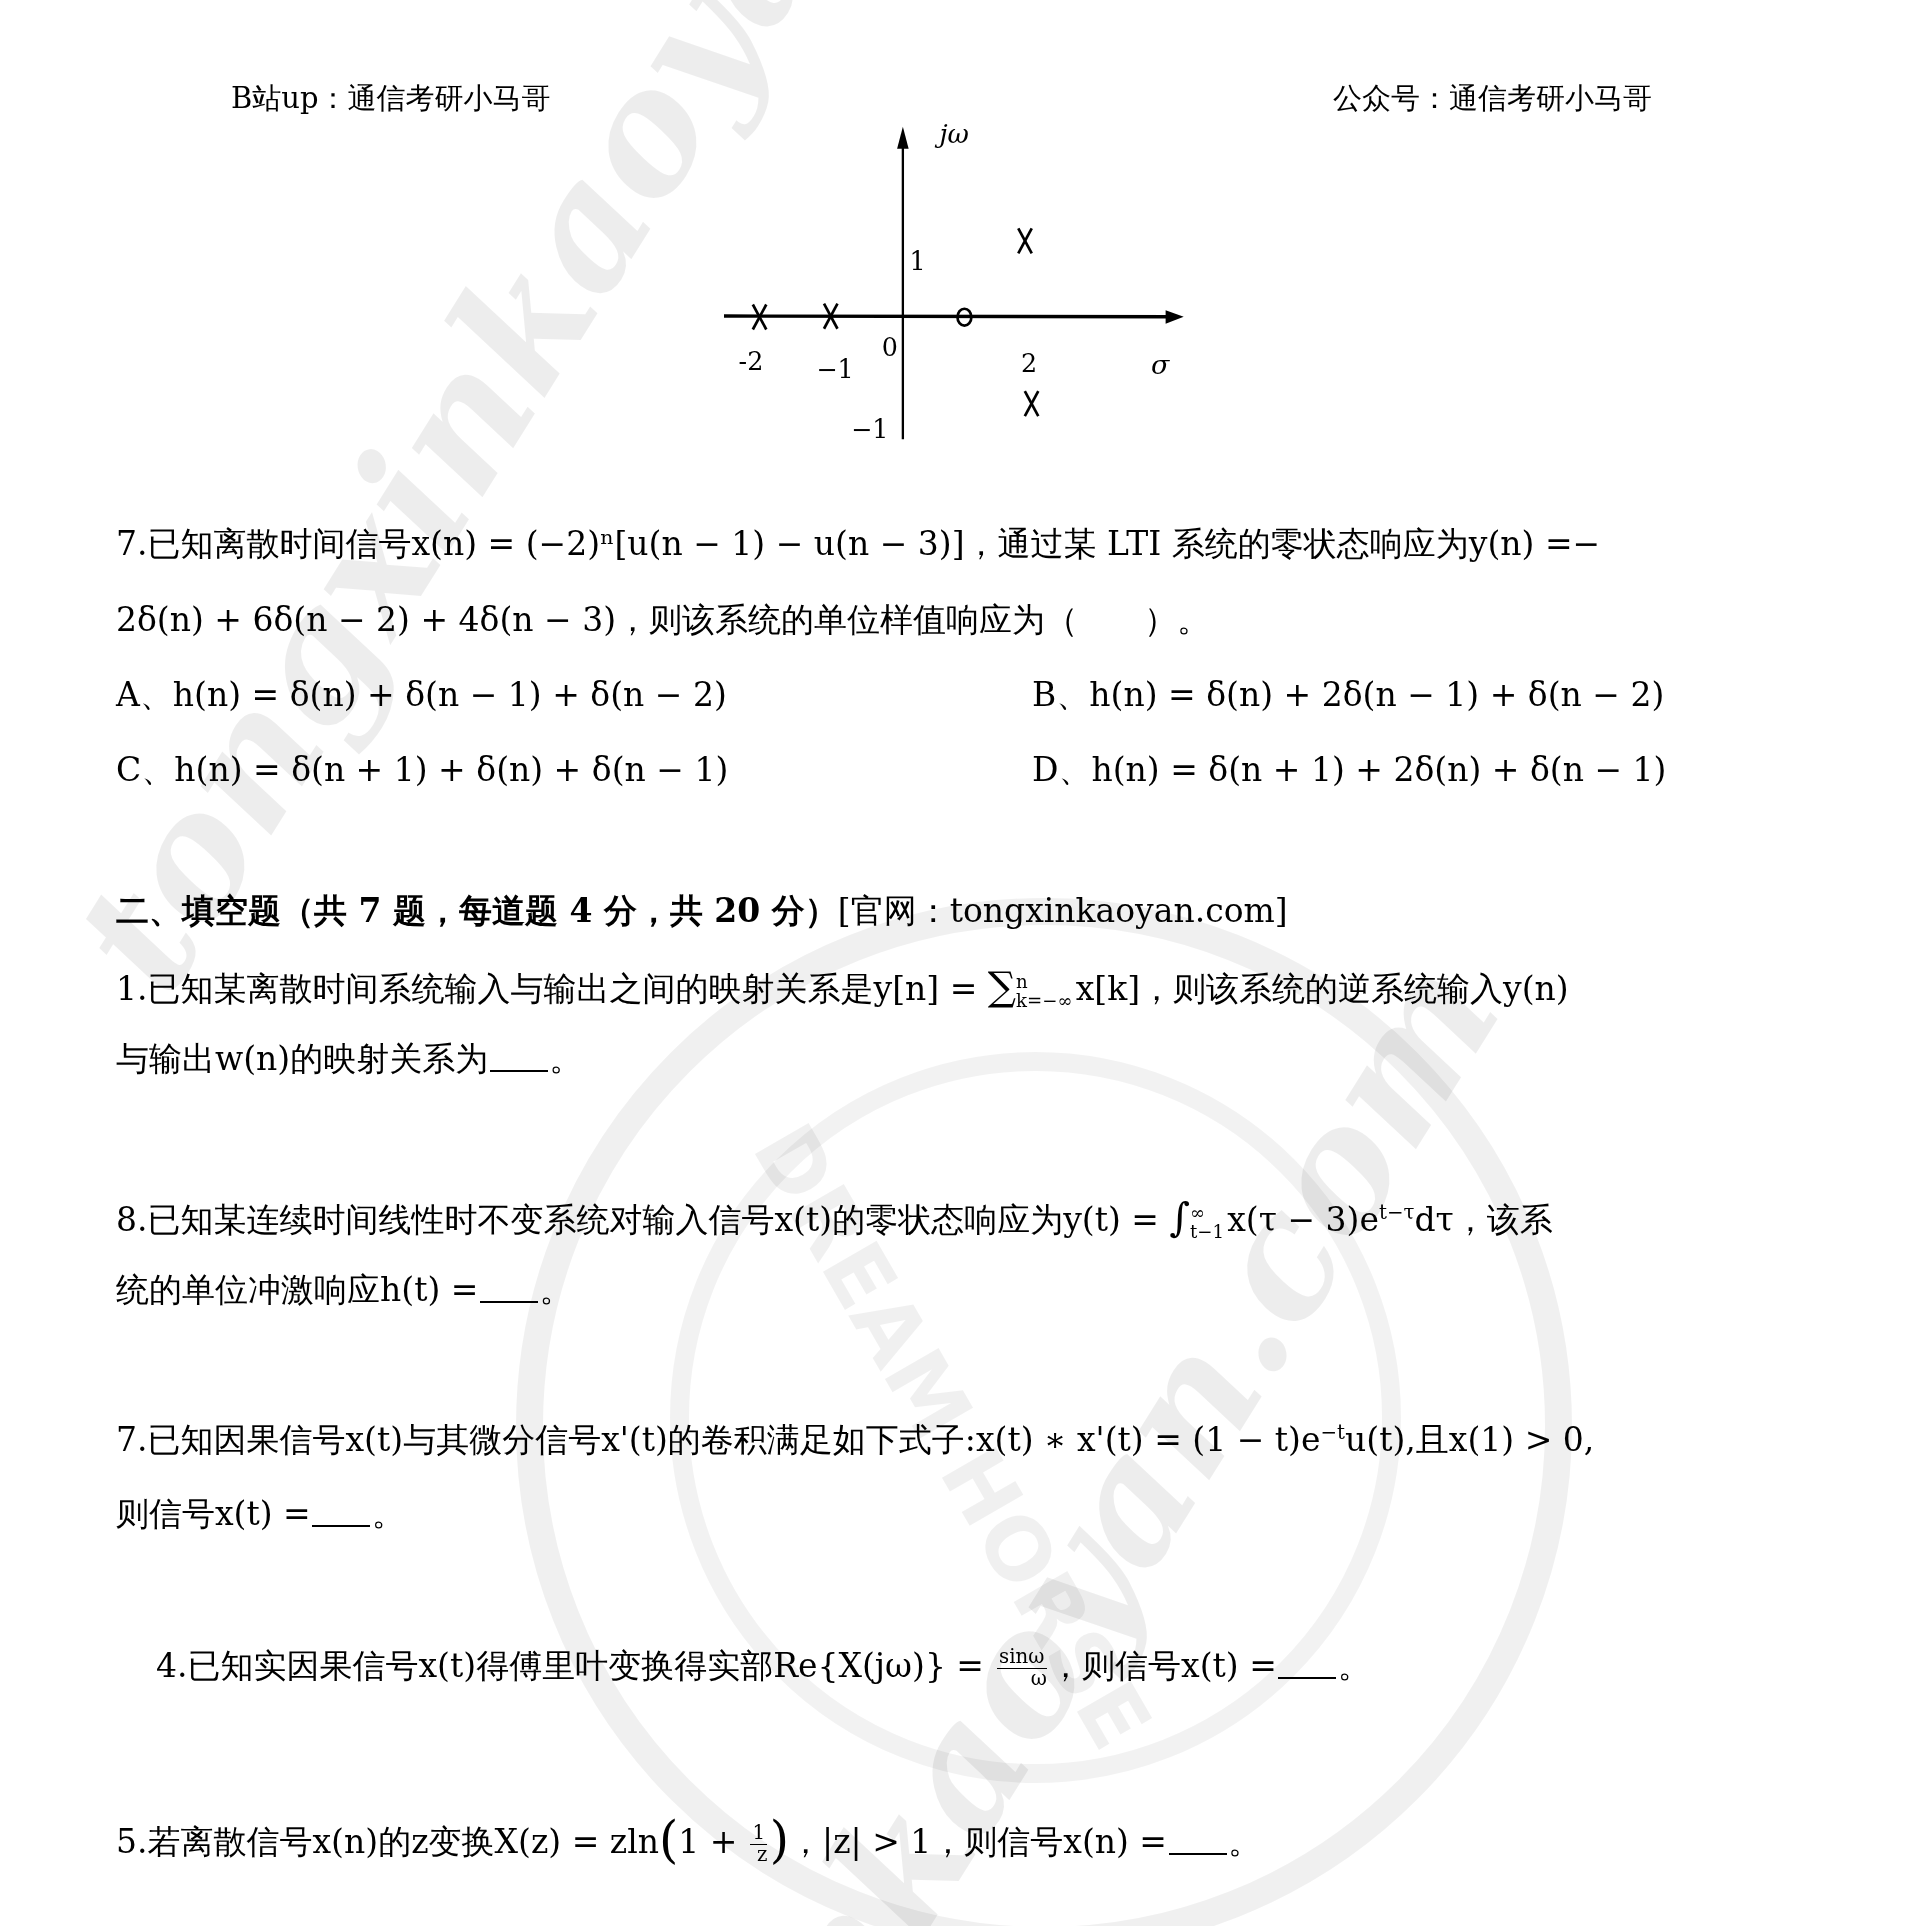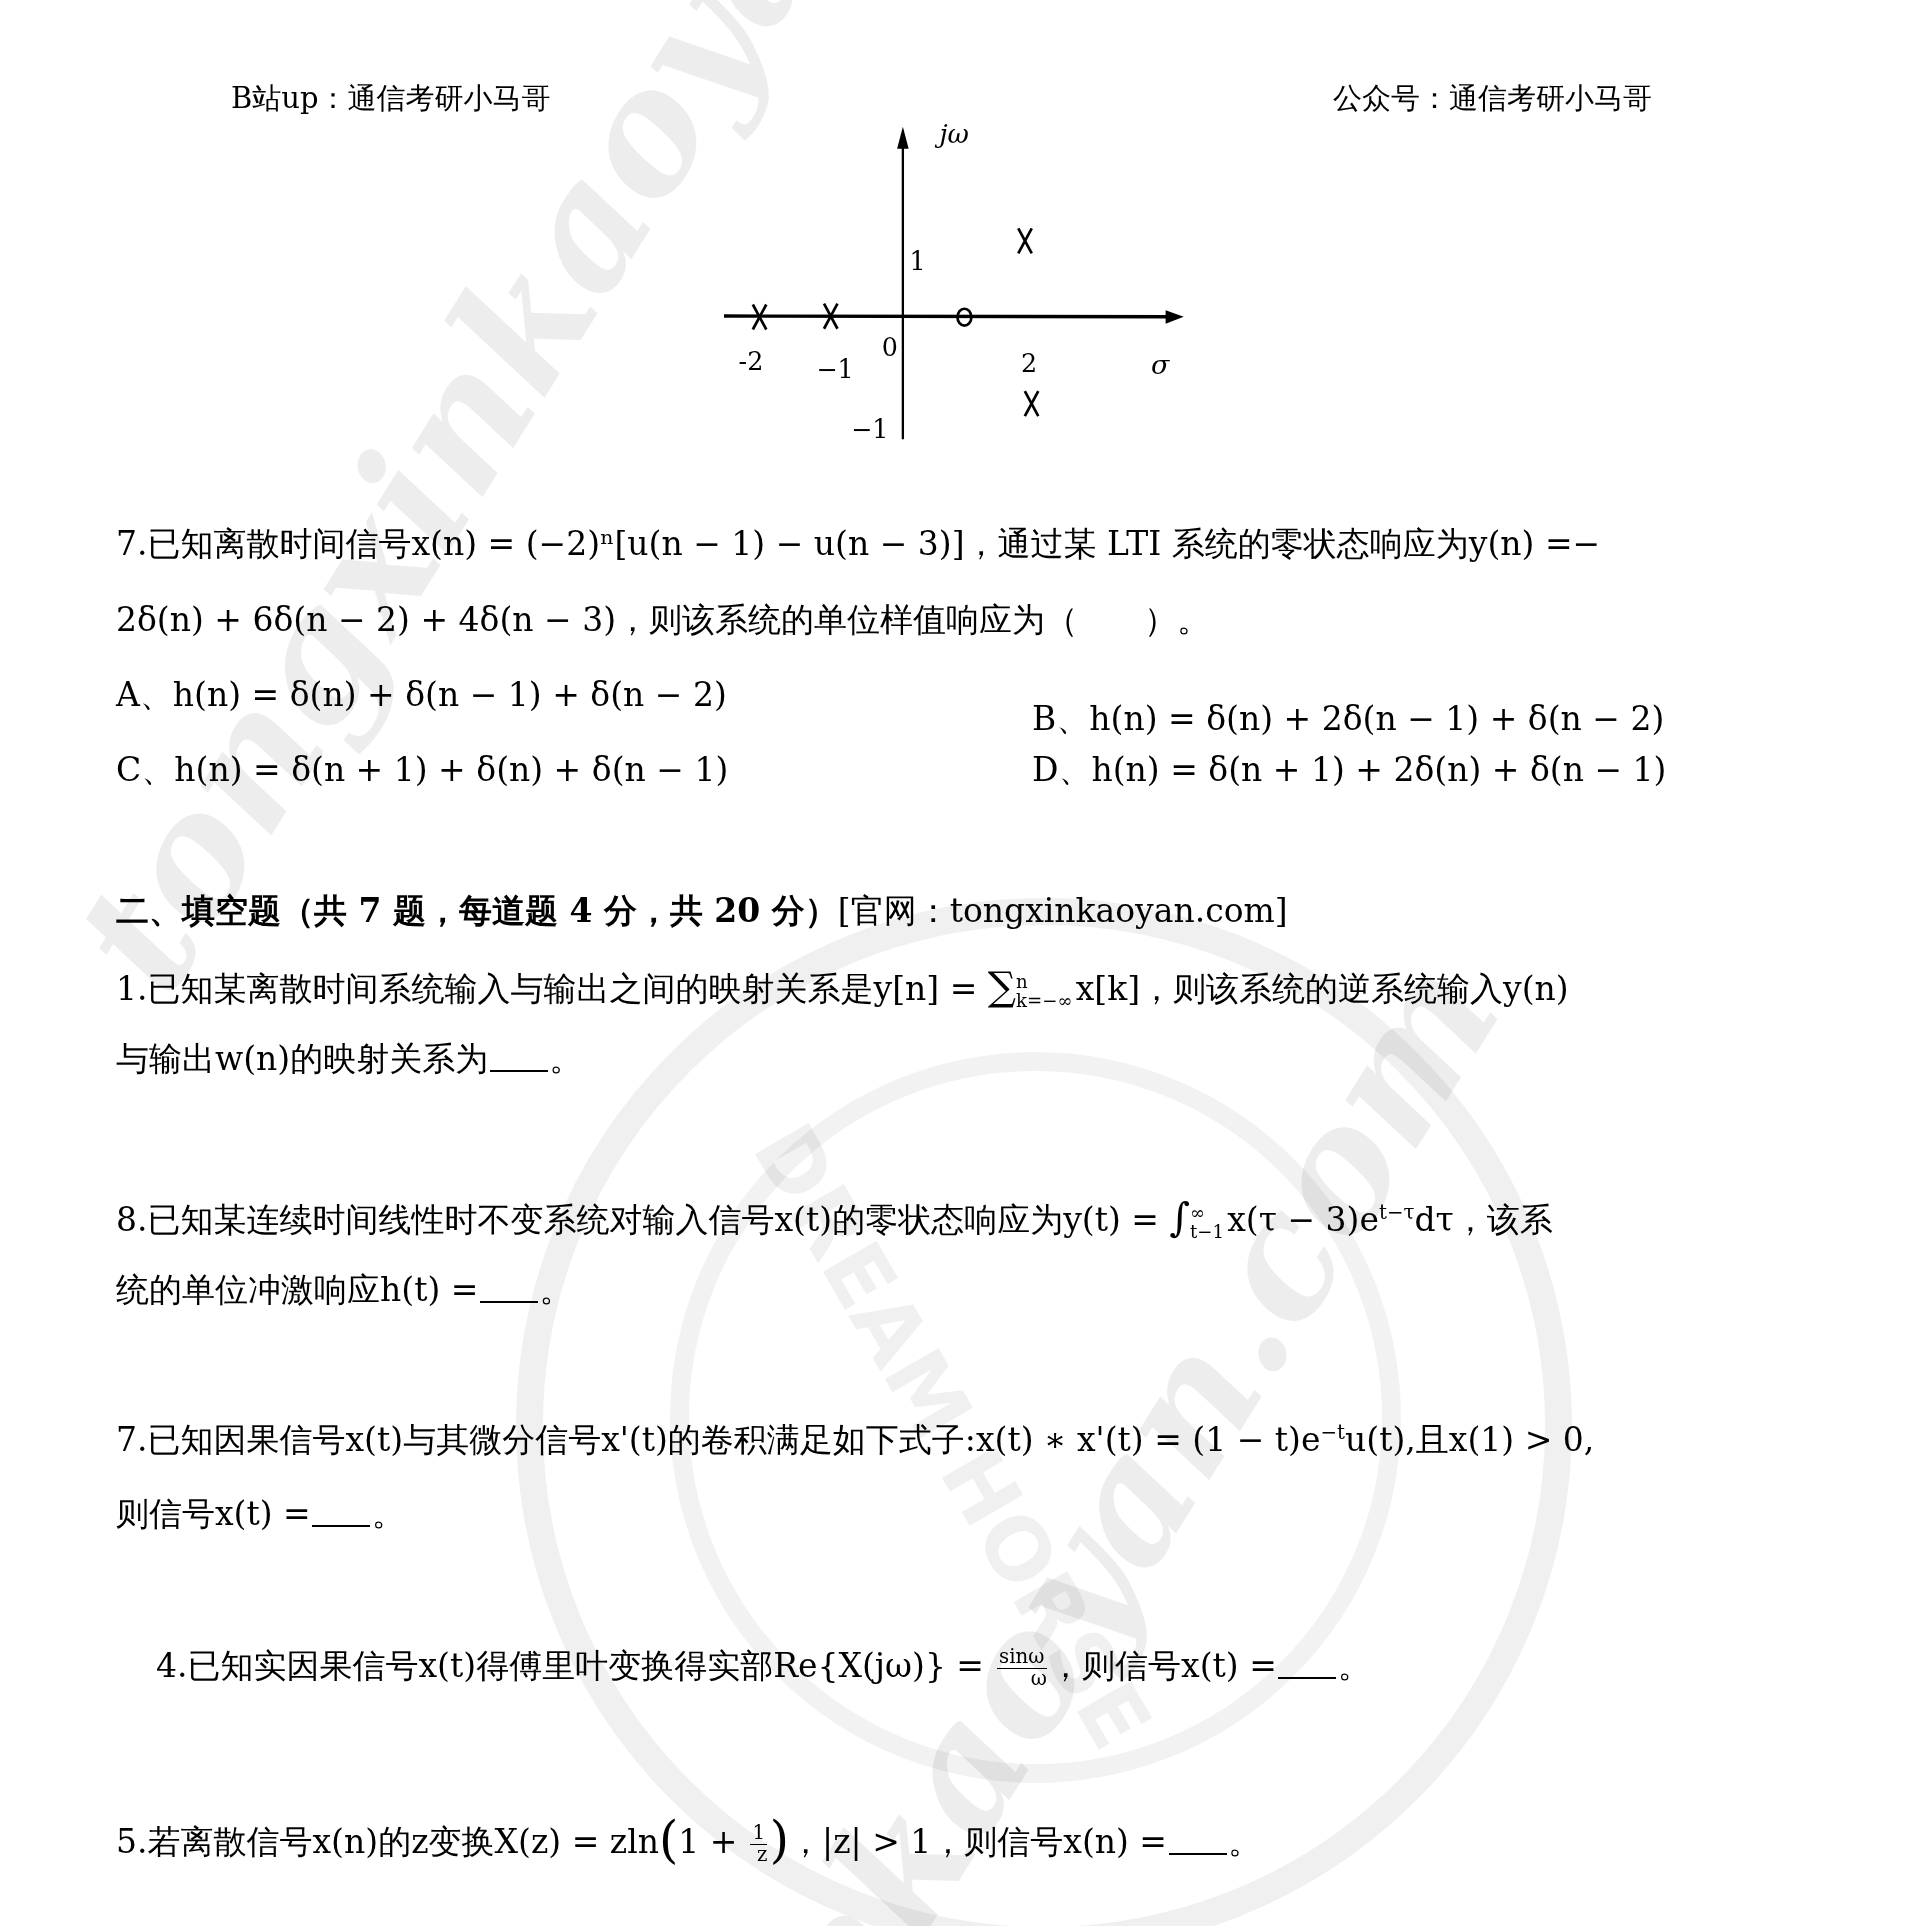--- a/index.html
+++ b/index.html
@@ -77,21 +77,21 @@
 
 <div class="abs txt" style="left:116px; top:527px;">
   <span>7.已知离散时间信号</span><span class="math">x(n) = (−2)ⁿ[u(n − 1) − u(n − 3)]</span><span>，通过某 LTI 系统的零状态响应为</span><span class="math">y(n) =−</span>
 </div>
 <div class="abs txt" style="left:116px; top:603px;">
   <span class="math up">2δ(n) + 6δ(n − 2) + 4δ(n − 3)</span><span>，则该系统的单位样值响应为（　　）。</span>
 </div>
 <div class="abs txt" style="left:116px; top:678px;">
   <span>A、</span><span class="math">h(n) = δ(n) + δ(n − 1) + δ(n − 2)</span>
 </div>
-<div class="abs txt" style="left:1032px; top:678px;margin-top:24px;">
+<div class="abs txt" style="left:1032px; top:678px;">
   <span>B、</span><span class="math">h(n) = δ(n) + 2δ(n − 1) + δ(n − 2)</span>
 </div>
 <div class="abs txt" style="left:116px; top:753px;">
   <span>C、</span><span class="math">h(n) = δ(n + 1) + δ(n) + δ(n − 1)</span>
 </div>
 <div class="abs txt" style="left:1032px; top:753px;">
   <span>D、</span><span class="math">h(n) = δ(n + 1) + 2δ(n) + δ(n − 1)</span>
 </div>
 
 <div class="abs txt" style="left:116px; top:894px;">

